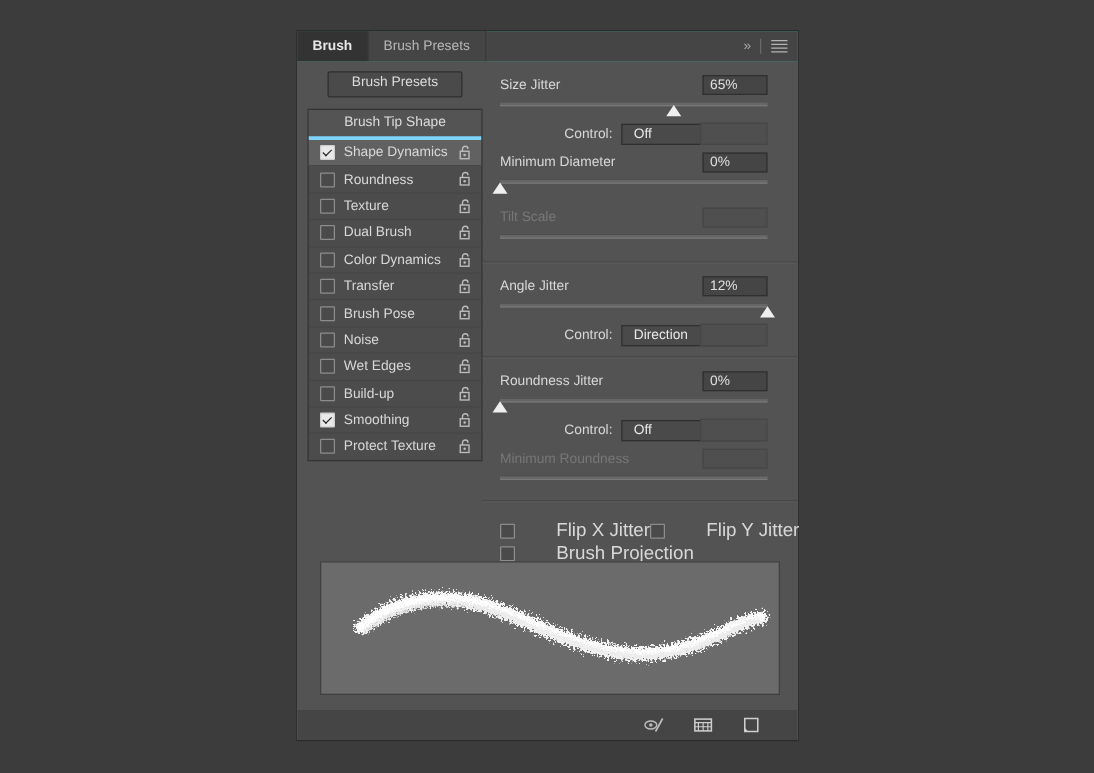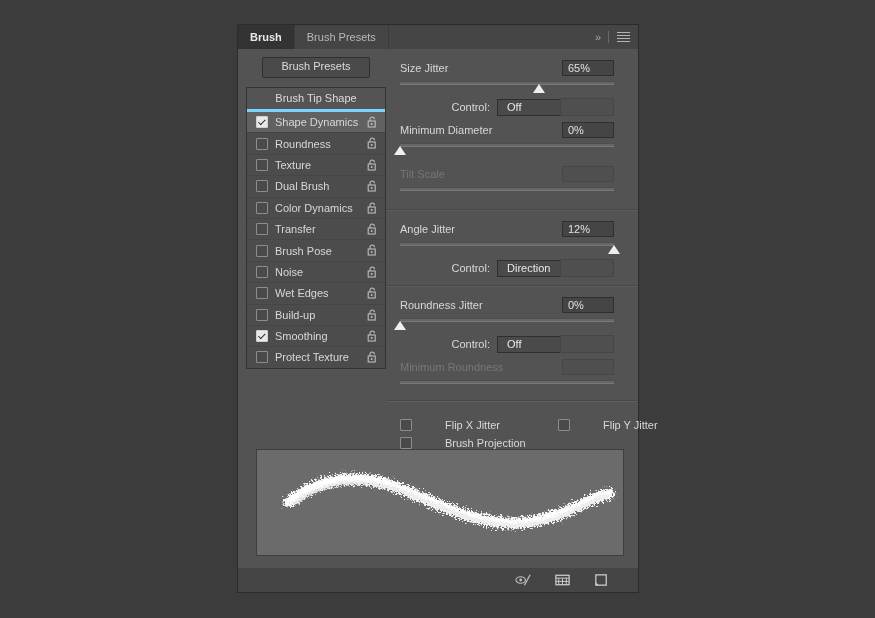--- a/index.html
+++ b/index.html
@@ -190,23 +190,23 @@
 
   
   .flipblock{padding:14px 14px 0 14px;}
   .fliprow{display:flex;align-items:center;height:17px;}
   .fcb{
     width:10px;height:10px;
     background:#4a4a4a;border:1px solid #8d8d8d;border-radius:1px;
     flex:0 0 auto;cursor:pointer;
   }
   .fliprow .flbl{
-    margin-left:7px;font-size:11px;color:#d8d8d8;white-space:nowrap;padding-left:26px;
-  }
-  .flipcol2{margin-left:58px;display:flex;align-items:center;}
+    margin-left:7px;font-size:15px;color:#d8d8d8;white-space:nowrap;padding-left:26px;
+  }
+  .flipcol2{display:flex;align-items:center;}
 
   
   .preview{
     position:absolute;left:18px;right:14px;bottom:12px;
     height:105px;
     background:#6b6b6b;
     border:1px solid #3f3f3f;
     overflow:hidden;
   }
   .preview svg{display:block;}

